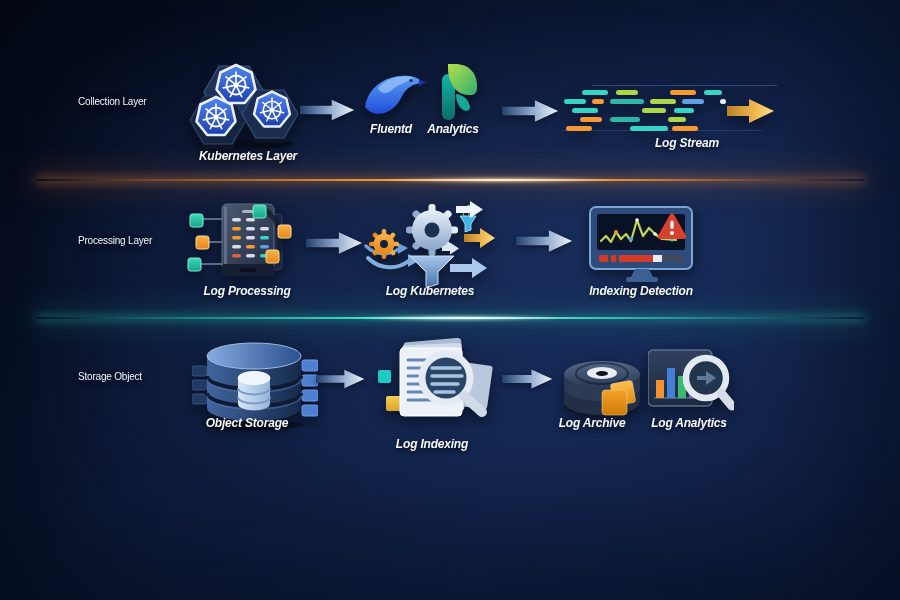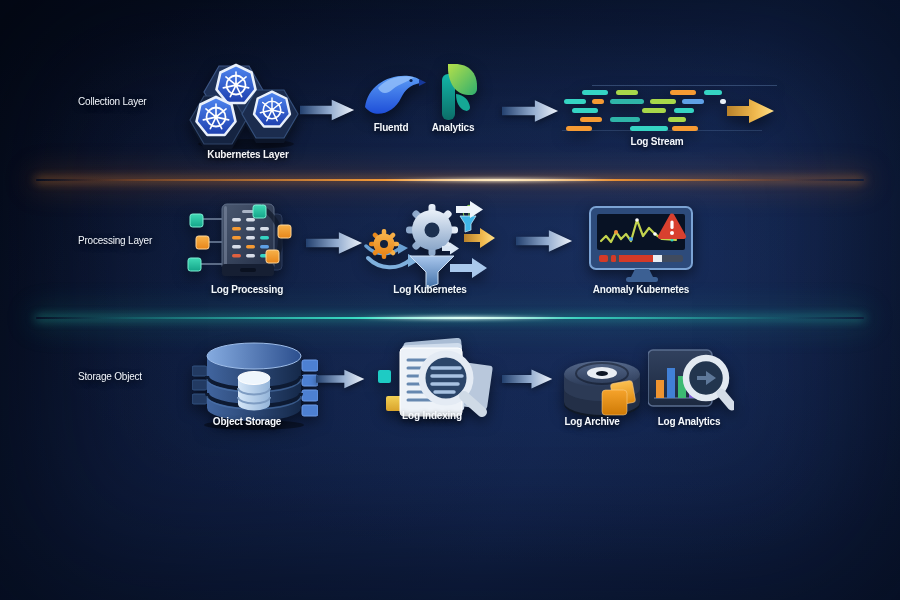--- a/index.html
+++ b/index.html
@@ -10,22 +10,22 @@
       radial-gradient(900px 500px at 65% 40%, rgba(42,74,138,.30), rgba(0,0,0,0) 65%),
       radial-gradient(1100px 620px at 45% 72%, rgba(26,48,98,.35), rgba(0,0,0,0) 72%),
       linear-gradient(118deg,#050a19 0%,#0a1530 32%,#0f1f44 64%,#0c1938 100%);
     box-shadow:inset 0 0 140px 40px rgba(2,5,14,.55);
   }
   .layer-title{
     position:absolute;color:#f2f6fc;font-size:10px;font-weight:400;
     letter-spacing:-.2px;text-shadow:0 2px 6px rgba(0,0,0,.75);white-space:nowrap;
   }
   .node-label{
-    position:absolute;transform:translateX(-50%);color:#f5f8fc;font-size:10px;
-    font-weight:700;letter-spacing:-.2px;white-space:nowrap;text-shadow:0 2px 5px rgba(0,0,0,.75);
+    position:absolute;transform:translateX(-50%);color:#f5f8fc;font-size:12px;
+    font-weight:700;letter-spacing:-.2px;white-space:nowrap;text-shadow:0 2px 5px rgba(0,0,0,.75);font-style:italic;
   }
   .icon{position:absolute;filter:drop-shadow(0 5px 7px rgba(0,0,0,.5));}
   .arrow{position:absolute;filter:drop-shadow(0 2px 3px rgba(0,0,0,.45));}
   .divider{position:absolute;left:36px;right:36px;height:2px;border-radius:2px;}
   .divider::after{content:'';position:absolute;top:-2px;height:6px;filter:blur(1.5px);}
   .divider-collection{
     top:179px;
     background:linear-gradient(90deg,rgba(255,140,40,0) 0%,rgba(225,115,30,.45) 12%,
       rgba(255,160,55,.95) 42%,#ffe2ae 56%,rgba(255,155,50,.9) 70%,
       rgba(225,115,30,.4) 88%,rgba(255,140,40,0) 100%);
@@ -215,21 +215,21 @@
         <rect x="28" y="35" width="22" height="5" rx="2.5" fill="#f59a33"></rect>
         <rect x="58" y="35" width="30" height="5" rx="2.5" fill="#2fb5a8"></rect>
         <rect x="116" y="35" width="18" height="5" rx="2.5" fill="#a8d84a"></rect>
         <rect x="14" y="44" width="26" height="5" rx="2.5" fill="#f59a33"></rect>
         <rect x="78" y="44" width="38" height="5" rx="2.5" fill="#35d4c3"></rect>
         <rect x="120" y="44" width="26" height="5" rx="2.5" fill="#f59a33"></rect>
       </g>
       <path d="M175,24 h22 v-7 l25,12 -25,12 v-7 h-22 z" fill="url(#goldGrad)"></path>
     </svg>
   </div>
-  <div class="node-label" style="left:657px;top:136px">Log Stream</div>
+  <div class="node-label" style="left:687px;top:136px">Log Stream</div>
 
   <div class="divider divider-collection"></div>
 
   <div class="layer-title" style="left:78px;top:235px">Processing Layer</div>
 
   <div class="icon" style="left:186px;top:198px">
     <svg width="124" height="92" viewBox="0 0 124 92">
       <g stroke="#5a6a85" stroke-width="2">
         <line x1="16" y1="21" x2="40" y2="21"></line>
           <line x1="14" y1="44" x2="38" y2="44"></line>
@@ -346,21 +346,21 @@
       <circle cx="84" cy="28" r="2" fill="#fff"></circle>
       <rect x="11" y="50" width="84" height="7" rx="2.5" fill="#404b5e"></rect>
       <rect x="11" y="50" width="9" height="7" rx="2" fill="#d43a28"></rect>
       <rect x="23" y="50" width="5" height="7" rx="1.5" fill="#d43a28"></rect>
       <rect x="31" y="50" width="34" height="7" fill="#d43a28"></rect>
       <rect x="65" y="50" width="9" height="7" fill="#e8edf3"></rect>
       <path d="M47,64 h14 l4,8 h-22 z" fill="#3c6093"></path>
       <rect x="38" y="72" width="32" height="5" rx="2.5" fill="#3c6093"></rect>
     </svg>
   </div>
-  <div class="node-label" style="left:641px;top:284px">Anomaly Kubernetes</div>
+  <div class="node-label" style="left:641px;top:284px">Indexing Detection</div>
 
   <div class="divider divider-processing"></div>
 
   <div class="layer-title" style="left:78px;top:371px">Storage Object</div>
 
   <div class="icon" style="left:192px;top:336px">
     <svg width="126" height="96" viewBox="0 0 126 96">
       <ellipse cx="62" cy="89" rx="50" ry="5" fill="rgba(0,0,0,.4)"></ellipse>
       <g fill="#223a62" stroke="#31507f">
         <rect x="0" y="30" width="15" height="10" rx="2"></rect>
@@ -413,21 +413,21 @@
       <g stroke="#a8c2e2" stroke-width="3.5" stroke-linecap="round">
         <line x1="54" y1="30" x2="82" y2="30"></line>
           <line x1="54" y1="38" x2="84" y2="38"></line>
         <line x1="54" y1="46" x2="80" y2="46"></line>
           <line x1="57" y1="54" x2="76" y2="54"></line>
       </g>
       <circle cx="68" cy="40" r="24" fill="none" stroke="#e4ebf4" stroke-width="7"></circle>
       <line x1="86" y1="58" x2="104" y2="74" stroke="#cfdae6" stroke-width="10" stroke-linecap="round"></line>
     </svg>
   </div>
-  <div class="node-label" style="left:432px;top:410px">Log Indexing</div>
+  <div class="node-label" style="left:432px;top:437px">Log Indexing</div>
 
   <div class="arrow" style="left:502px;top:366px">
     <svg width="52" height="26" viewBox="0 0 60 26">
         <path d="M0,8.5 H34 V2 L58,13 L34,24 V17.5 H0 Z" fill="url(#arrowGrad)"></path>
       </svg>
   </div>
 
   <div class="icon" style="left:556px;top:342px">
     <svg width="92" height="80" viewBox="0 0 92 80">
       <ellipse cx="46" cy="62" rx="38" ry="13" fill="#101927"></ellipse>

